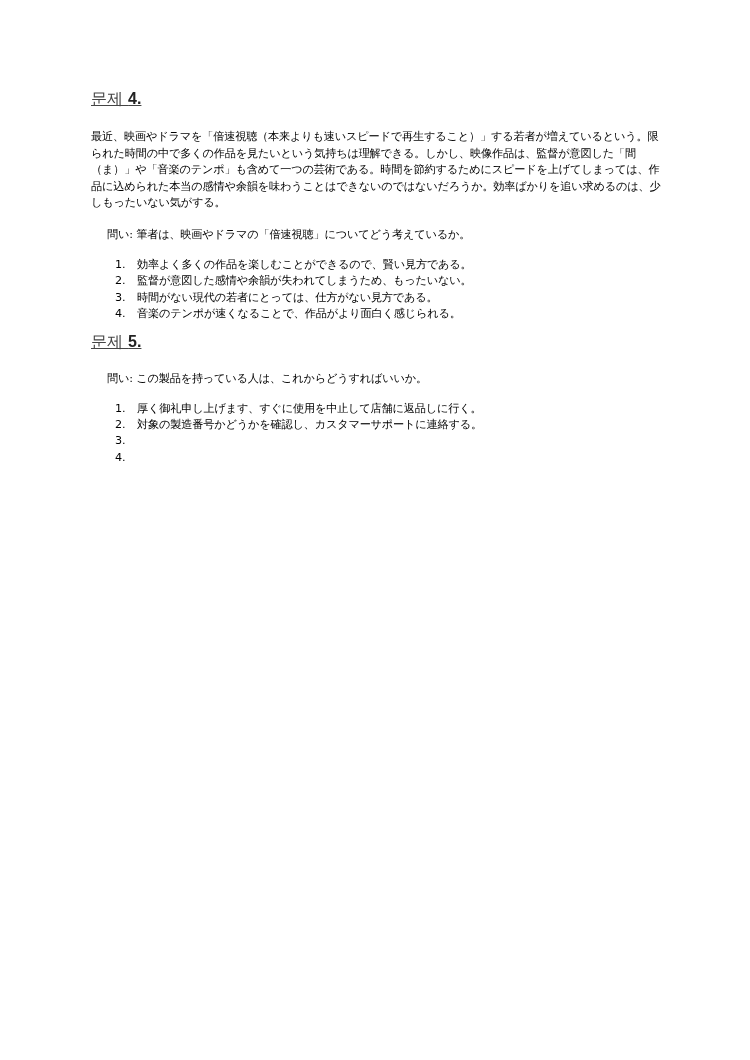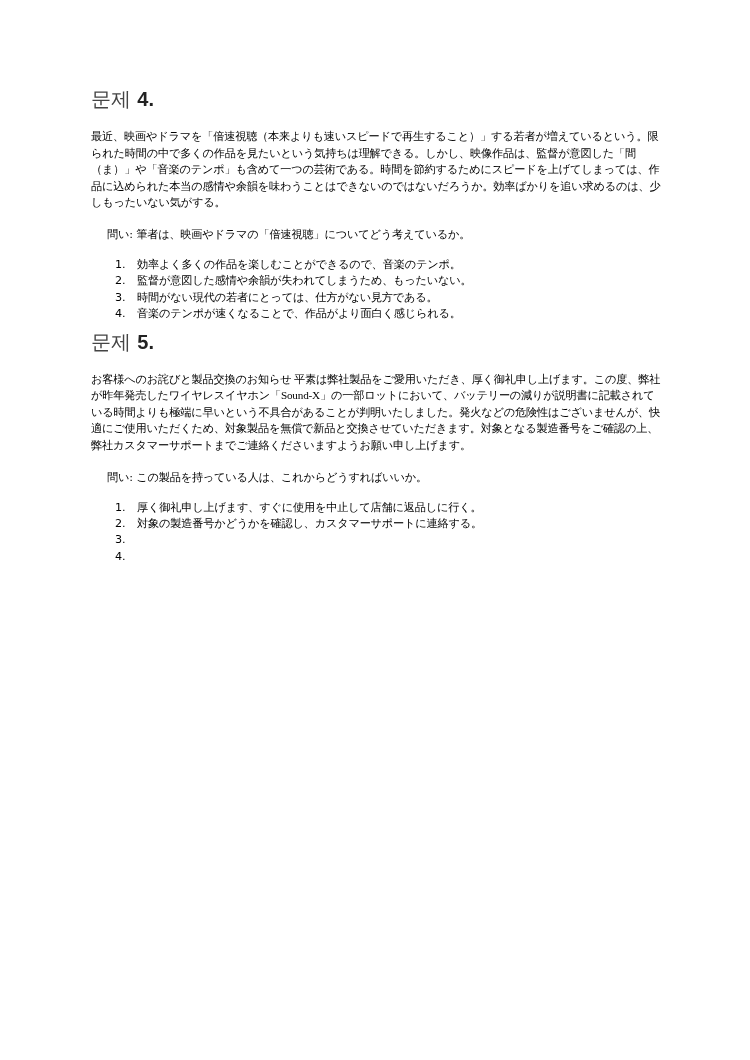--- a/index.html
+++ b/index.html
@@ -1,19 +1,19 @@
 <!DOCTYPE html>
 <html><head>
 <meta charset="utf-8">
 <style>
   html, body { margin: 0; padding: 0; background: #ffffff; }
   body { width: 750px; height: 1060px; position: relative; overflow: hidden;
          font-family: "DejaVu Sans", "Liberation Sans", sans-serif; color: #000; }
   .page { position: absolute; left: 91px; top: 88px; width: 570px; }
-  .heading { font-size: 20px; color: #444; margin: 0 0 18px 0; height: 22px; line-height: 22px; }
+  .heading { font-size: 16px; color: #444; margin: 0 0 18px 0; height: 22px; line-height: 22px; text-decoration: underline; }
   .heading .num { font-weight: bold; color: #222; font-family: "Liberation Sans", sans-serif; }
   .para { font-size: 11.2px; line-height: 16.6px; margin: 0 0 16px 0; letter-spacing: -0.2px; font-family: Liberation Serif, serif; }
   .question { font-size: 11.2px; line-height: 16px; margin: 0 0 14px 16px; letter-spacing: -0.2px; }
   .options { list-style: none; margin: 0 0 8px 0; padding: 0 0 0 24px; }
   .options li { font-size: 11.2px; line-height: 16.4px; display: flex; letter-spacing: -0.2px; }
   .options .n { width: 22px; flex: none; }
   .section2 { margin-top: 4px; }
 </style>
 </head>
 <body>
@@ -23,21 +23,21 @@
   <section>
     <div class="heading">
       <span>문제</span>
       <span class="num">4.</span>
     </div>
     <p class="para">最近、映画やドラマを「倍速視聴（本来よりも速いスピードで再生すること）」する若者が増えているという。限られた時間の中で多くの作品を見たいという気持ちは理解できる。しかし、映像作品は、監督が意図した「間（ま）」や「音楽のテンポ」も含めて一つの芸術である。時間を節約するためにスピードを上げてしまっては、作品に込められた本当の感情や余韻を味わうことはできないのではないだろうか。効率ばかりを追い求めるのは、少しもったいない気がする。</p>
     <p class="question">問い: 筆者は、映画やドラマの「倍速視聴」についてどう考えているか。</p>
     <ol class="options">
       <li>
           <span class="n">1.</span>
-          <span>効率よく多くの作品を楽しむことができるので、音楽のテンポ。</span>
+          <span>効率よく多くの作品を楽しむことができるので、賢い見方である。</span>
         </li>
       <li>
           <span class="n">2.</span>
           <span>監督が意図した感情や余韻が失われてしまうため、もったいない。</span>
         </li>
       <li>
           <span class="n">3.</span>
           <span>時間がない現代の若者にとっては、仕方がない見方である。</span>
         </li>
       <li>
@@ -45,21 +45,20 @@
           <span>音楽のテンポが速くなることで、作品がより面白く感じられる。</span>
         </li>
     </ol>
   </section>
 
   <section class="section2">
     <div class="heading">
       <span>문제</span>
       <span class="num">5.</span>
     </div>
-    <p class="para">お客様へのお詫びと製品交換のお知らせ 平素は弊社製品をご愛用いただき、厚く御礼申し上げます。この度、弊社が昨年発売したワイヤレスイヤホン「Sound-X」の一部ロットにおいて、バッテリーの減りが説明書に記載されている時間よりも極端に早いという不具合があることが判明いたしました。発火などの危険性はございませんが、快適にご使用いただくため、対象製品を無償で新品と交換させていただきます。対象となる製造番号をご確認の上、弊社カスタマーサポートまでご連絡くださいますようお願い申し上げます。</p>
     <p class="question">問い: この製品を持っている人は、これからどうすればいいか。</p>
     <ol class="options">
       <li>
           <span class="n">1.</span>
           <span>厚く御礼申し上げます、すぐに使用を中止して店舗に返品しに行く。</span>
         </li>
       <li>
           <span class="n">2.</span>
           <span>対象の製造番号かどうかを確認し、カスタマーサポートに連絡する。</span>
         </li>

